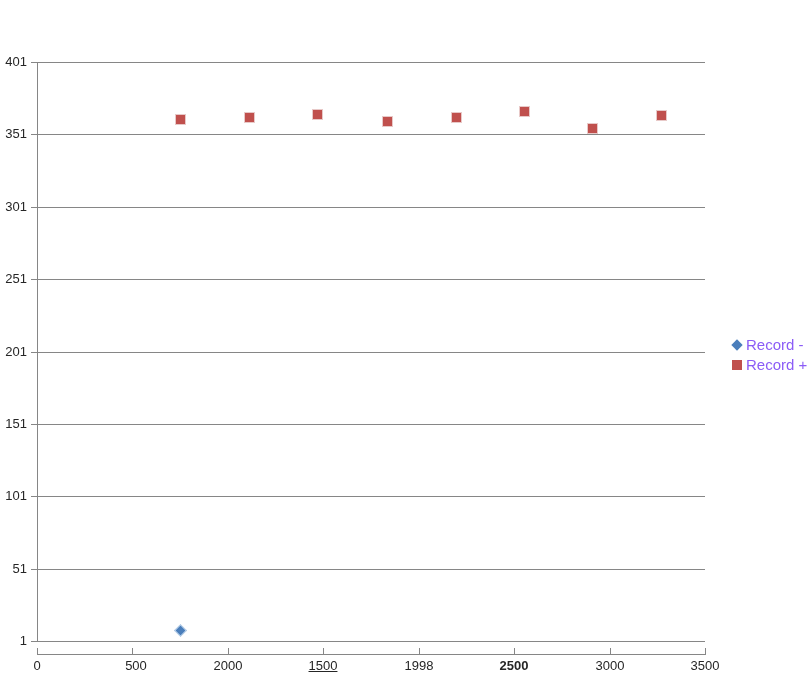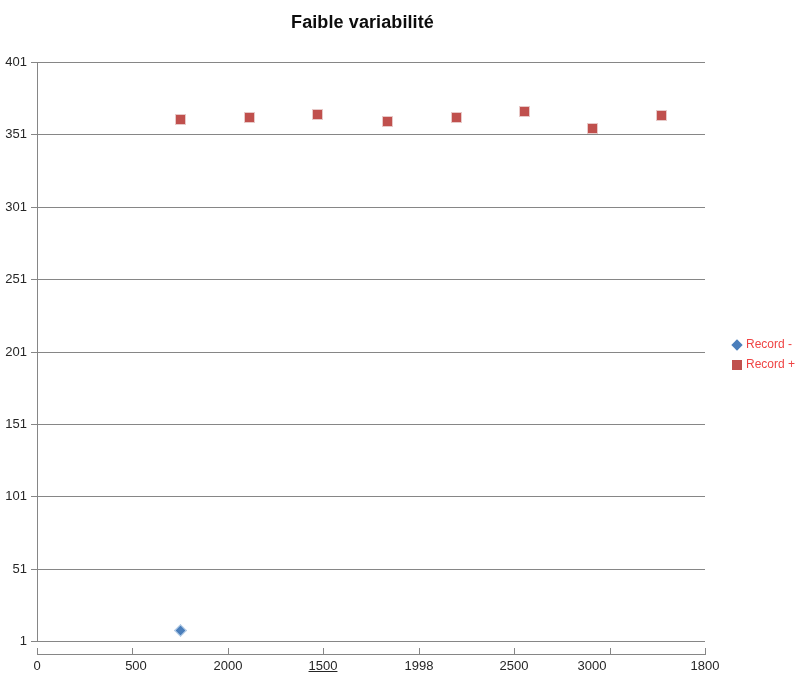--- a/index.html
+++ b/index.html
@@ -158,32 +158,31 @@
     background: #c0504d;
   }
   .legend-swatch-diamond {
     position: absolute;
     left: 4px; top: 5px;
     width: 8px; height: 8px;
     background: #4a7ebb;
     transform: rotate(45deg);
   }
   .legend-label {
-    font-size: 12px;
-    color: #ef4444;
+    font-size: 15px;
+    color: #8b5cf6;
     white-space: nowrap;
     padding-left: 1px;
   }
 </style>
 </head>
 <body>
 
 <div id="chart-root">
 
-  <div id="chart-title">Faible variabilité</div>
 
   <div id="y-axis-line"></div>
   <div id="x-axis-line"></div>
 
   <div id="gridlines">
       <div class="gridline" style="top: 641px; left: 37px;"></div>
       <div class="gridline" style="top: 569px; left: 37px;"></div>
       <div class="gridline" style="top: 496px; left: 37px;"></div>
       <div class="gridline" style="top: 424px; left: 37px;"></div>
       <div class="gridline" style="top: 352px; left: 37px;"></div>
@@ -217,25 +216,25 @@
       <div class="x-tick-label" style="left: 37px;">0</div>
       <div class="x-tick-mark" style="left: 132px;"></div>
       <div class="x-tick-label" style="left: 136px;">500</div>
       <div class="x-tick-mark" style="left: 228px;"></div>
       <div class="x-tick-label" style="left: 228px;">2000</div>
       <div class="x-tick-mark" style="left: 323px;"></div>
       <div class="x-tick-label" style="left: 323px; text-decoration: underline;">1500</div>
       <div class="x-tick-mark" style="left: 419px;"></div>
       <div class="x-tick-label" style="left: 419px;">1998</div>
       <div class="x-tick-mark" style="left: 514px;"></div>
-      <div class="x-tick-label" style="left: 514px;">2500</div>
+      <div class="x-tick-label" style="left: 514px; font-weight: bold;">2500</div>
       <div class="x-tick-mark" style="left: 610px;"></div>
-      <div class="x-tick-label" style="left: 592px;">3000</div>
+      <div class="x-tick-label" style="left: 610px;">3000</div>
       <div class="x-tick-mark" style="left: 705px;"></div>
-      <div class="x-tick-label" style="left: 705px;">1800</div>
+      <div class="x-tick-label" style="left: 705px;">3500</div>
     </div>
 
   <div id="plot-area">
     <div id="markers">
         <div class="marker-diamond" title="Record -" style="left: 143.906px; top: 568.867px; background: rgb(74, 126, 187);"></div>
         <div class="marker-square" title="Record +" style="left: 143.906px; top: 57.9px; background: rgb(192, 80, 77);"></div>
         <div class="marker-square" title="Record +" style="left: 212.997px; top: 55.005px; background: rgb(192, 80, 77);"></div>
         <div class="marker-square" title="Record +" style="left: 280.942px; top: 52.11px; background: rgb(192, 80, 77);"></div>
         <div class="marker-square" title="Record +" style="left: 350.032px; top: 59.3475px; background: rgb(192, 80, 77);"></div>
         <div class="marker-square" title="Record +" style="left: 419.122px; top: 55.005px; background: rgb(192, 80, 77);"></div>

